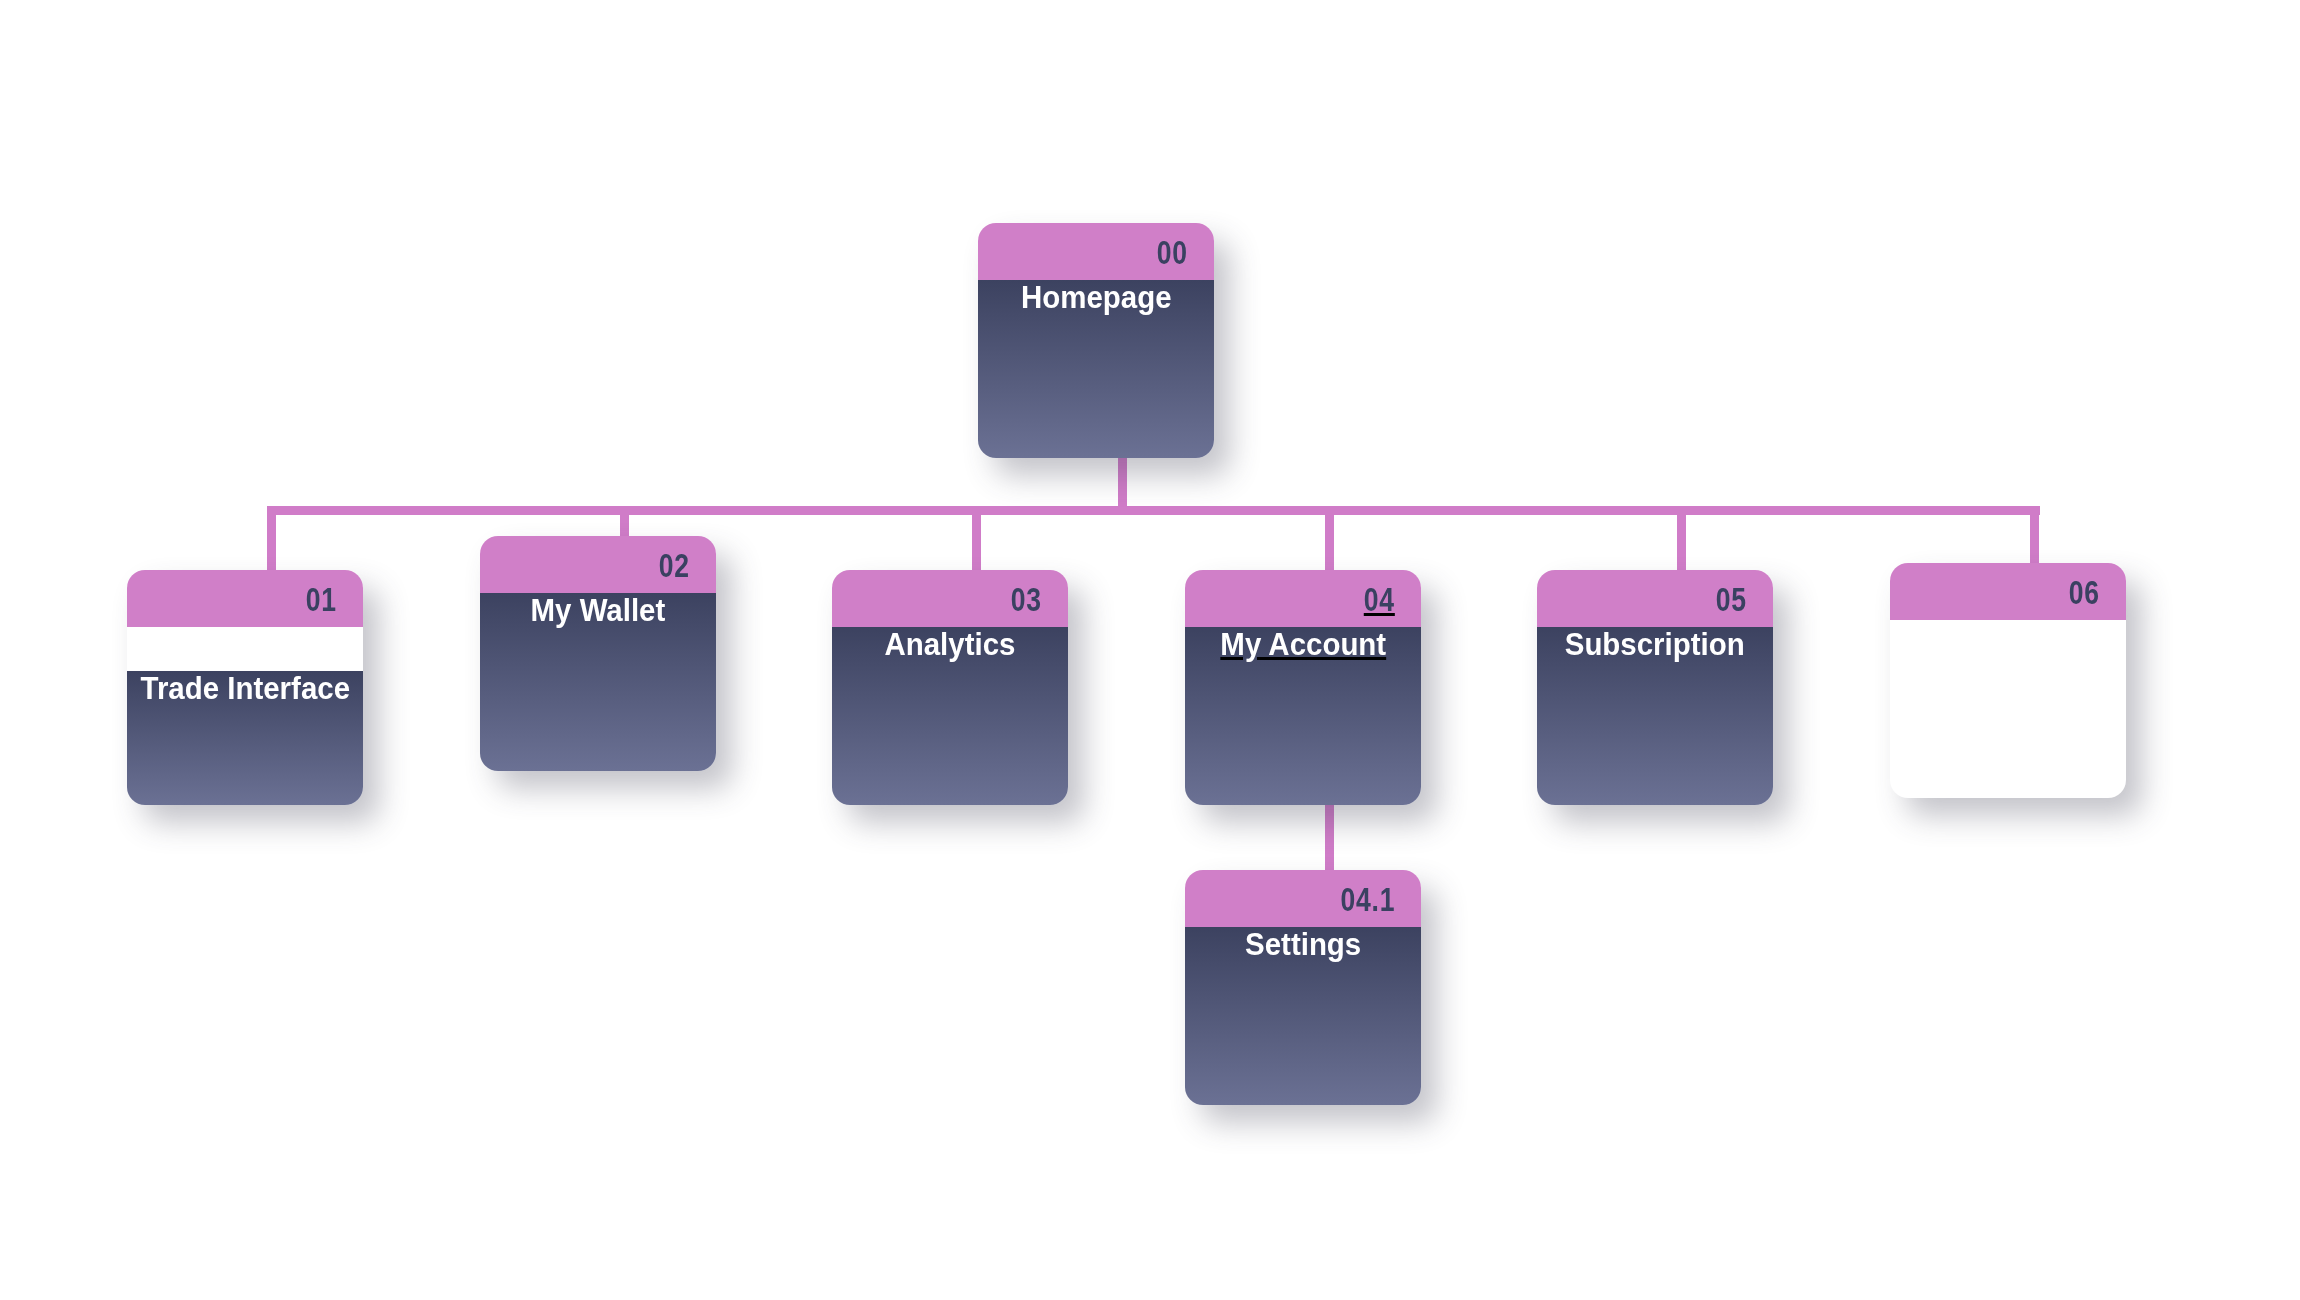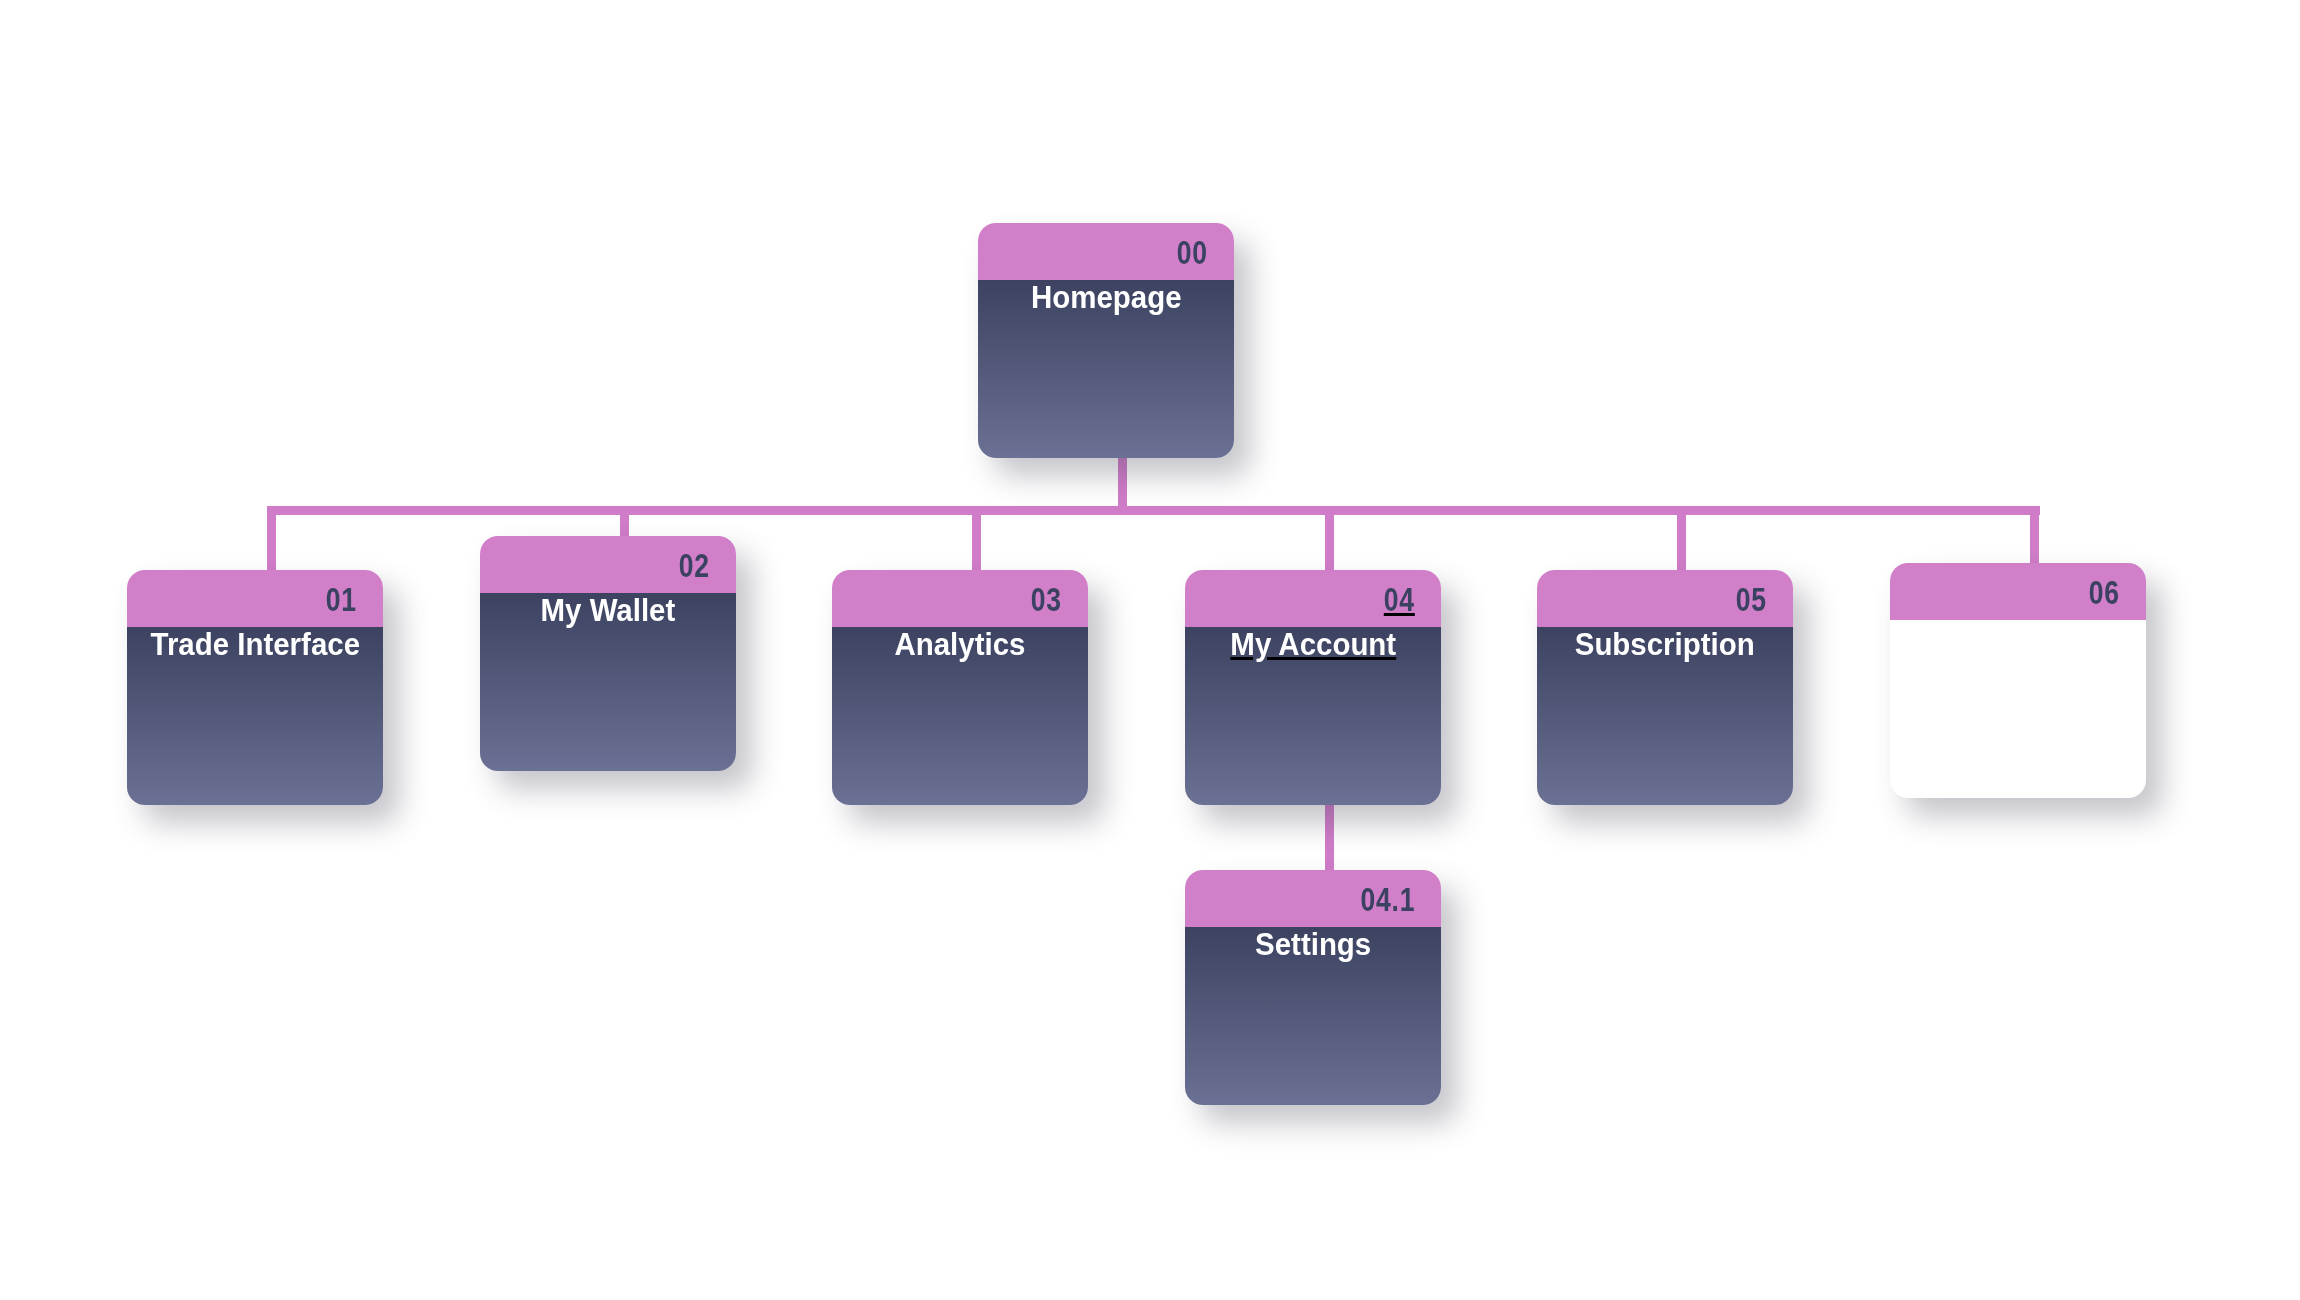--- a/index.html
+++ b/index.html
@@ -20,21 +20,21 @@
     font-family: "Liberation Sans", sans-serif;
     position: relative;
     overflow: hidden;
   }
   .canvas {
     position: absolute;
     inset: 0;
   }
   .node-card {
     position: absolute;
-    width: 256px;
+    width: 236px;
     height: 235px;
     border-radius: 18px;
     overflow: hidden;
     box-shadow: 16px 18px 30px rgba(60, 60, 80, 0.30);
     display: flex;
     flex-direction: column;
   }
   .card-header {
     height: 57px;
     flex: 0 0 57px;
@@ -69,21 +69,21 @@
     transform: scaleX(0.95);
     transform-origin: center;
     white-space: nowrap;
   }
   .connector {
     position: absolute;
     background: var(--connector_pink);
   }
   
   .pos-homepage  { left: 978px;  top: 223px; }
-  .pos-trade     { left: 127px;  top: 570px; }
+  .pos-trade     { left: 127px;  top: 570px; gap: 44px; }
   .pos-wallet    { left: 480px;  top: 536px; }
   .pos-analytics { left: 832px;  top: 570px; }
   .pos-account   { left: 1185px; top: 570px; text-decoration: underline; }
   .pos-subscription { left: 1537px; top: 570px; }
   .pos-blog      { left: 1890px; top: 563px; }
   .pos-settings  { left: 1185px; top: 870px; }
   
   .conn-root-drop   { left: 1118px; top: 455px; width: 9px; height: 58px; }
   .conn-row-bar     { left: 267px;  top: 506px; width: 1773px; height: 9px; }
   .conn-stub-1      { left: 267px;  top: 506px; width: 9px; height: 66px; }

